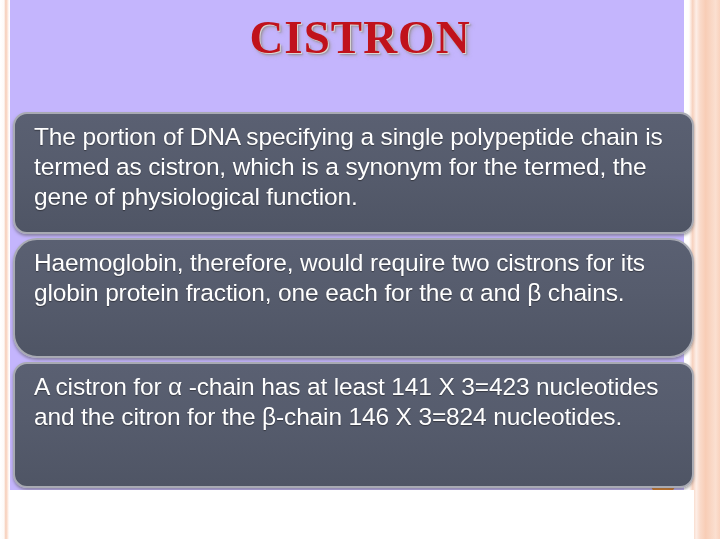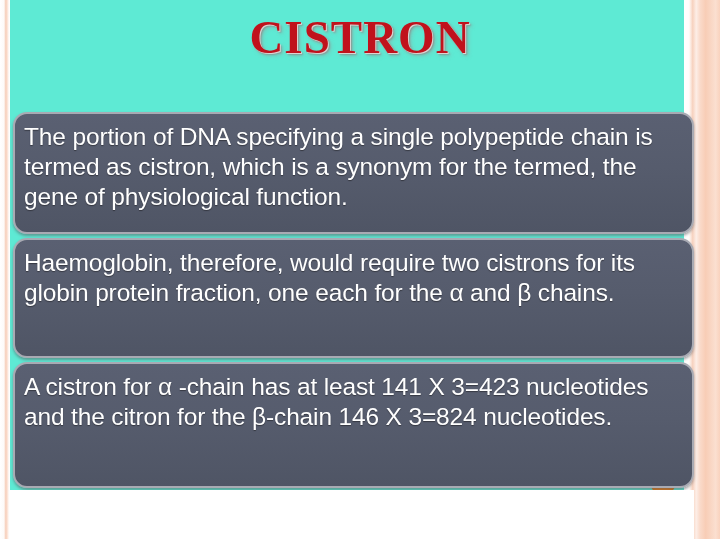--- a/index.html
+++ b/index.html
@@ -11,21 +11,21 @@
     width: 720px;
     height: 539px;
     overflow: hidden;
     font-family: "Liberation Sans", sans-serif;
   }
 
   #slide {
     position: relative;
     width: 720px;
     height: 539px;
-    background: #5eead4;
+    background: #c4b5fd;
     overflow: hidden;
   }
 
   
   .edge-left {
     position: absolute;
     left: 0; top: 0;
     width: 10px; height: 539px;
     background: linear-gradient(to right,
         #ffffff 0%,
@@ -85,30 +85,30 @@
   
   .cbox {
     position: absolute;
     left: 13px;
     width: 681px;
     box-sizing: border-box;
     border-radius: 14px;
     border: 2px solid #a8aab3;
     background: linear-gradient(to bottom, #5a6072 0%, #565c6d 45%, #4f5565 100%);
     box-shadow: 0 2px 3px rgba(90,90,95,0.55);
-    padding: 8px 13px 8px 9px;
+    padding: 8px 13px 8px 19px;
     color: #ffffff;
     font-family: "Liberation Sans", sans-serif;
     font-size: 24.5px;
     line-height: 1.22;
     letter-spacing: -0.15px;
     text-shadow: 0 1px 1px rgba(25,25,30,0.55);
   }
   .cbox.b1 { top: 112px; height: 122px; }
-  .cbox.b2 { top: 238px; height: 120px; }
+  .cbox.b2 { top: 238px; height: 120px; border-radius: 24px; }
   .cbox.b3 { top: 362px; height: 126px; }
 
   .cbox p {
     margin: 0;
   }
 
   
   .bottom-plate {
     position: absolute;
     left: 10px;

